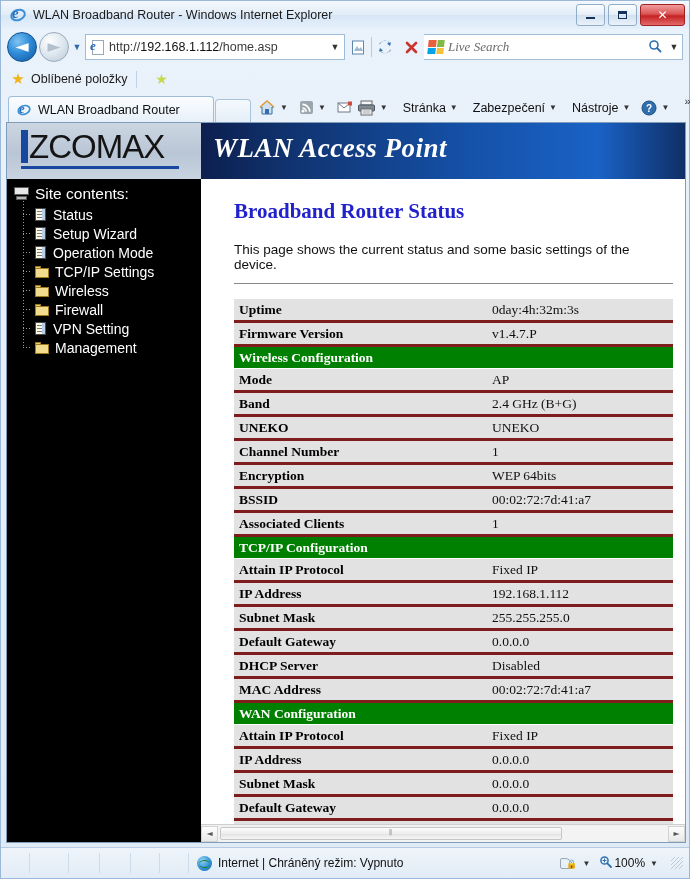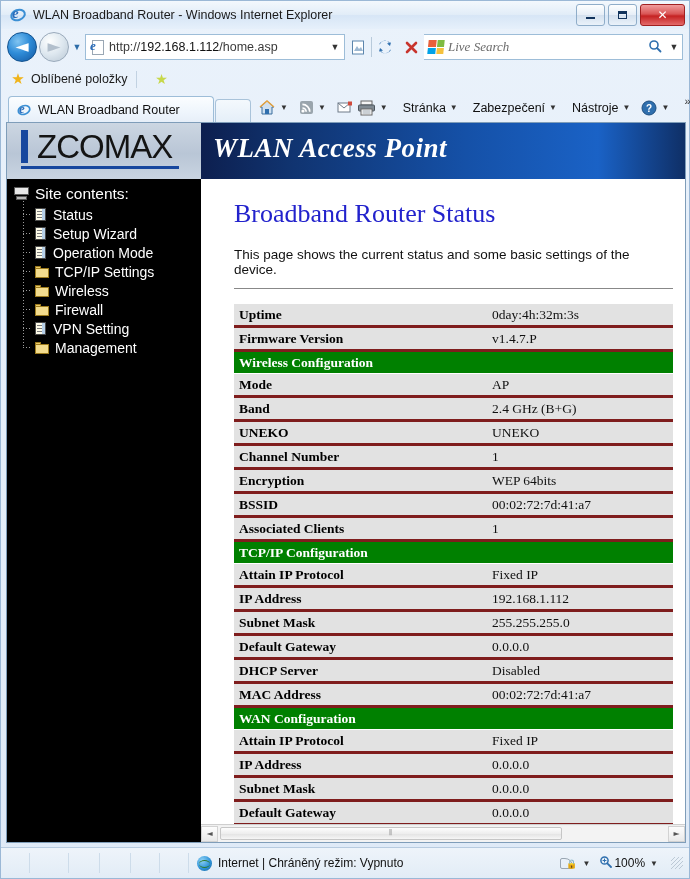--- a/index.html
+++ b/index.html
@@ -155,21 +155,20 @@
   .logobox{
     height:56px;width:194px;
     background:linear-gradient(to bottom,#ccd6e2 0%,#b9c6d6 55%,#c9d4e1 100%);
     position:relative;overflow:hidden;
   }
   .logo-text{
     position:absolute;left:22px;top:5px;
     font-family:"Liberation Sans",sans-serif;
     font-size:33px;font-weight:normal;letter-spacing:-1px;color:#141414;
     white-space:nowrap;
-    padding-left:8px;
   }
   .logo-bar{
     position:absolute;left:14px;top:7px;width:7px;height:33px;background:#17479e;
   }
   .logo-underline{
     position:absolute;left:14px;top:43px;width:158px;height:3px;background:#17479e;
   }
   .tree{padding:6px 0 0 6px;color:#fff;}
   .tree-root{display:flex;align-items:center;margin-bottom:2px;}
   .tree-root .lbl{font-size:15.5px;color:#ffffff;margin-left:5px;}
@@ -206,21 +205,21 @@
     background:linear-gradient(to right,#0d1f4f 0%,#10336f 18%,#1551a8 55%,#1a62c6 82%,#0f2f66 100%);
     position:relative;
   }
   .banner .txt{
     position:absolute;left:12px;top:10px;
     font-family:"Liberation Serif",serif;font-style:italic;font-weight:bold;
     font-size:27px;color:#ffffff;letter-spacing:.5px;
   }
   .content{padding:0 12px 0 33px;}
   .h1{
-    font-family:"Liberation Serif",serif;font-weight:normal;font-size:26px;
+    font-family:"Liberation Serif",serif;font-weight:bold;font-size:21px;
     color:#2222cc;margin:20px 0 0 0;
   }
   .lead{
     font-family:Liberation Sans, sans-serif;font-size:13.5px;color:#111;
     margin:18px 0 0 0;
   }
   .hr{
     height:1px;background:#888;margin:11px 0 0 0;width:100%;
   }
   table.status{

